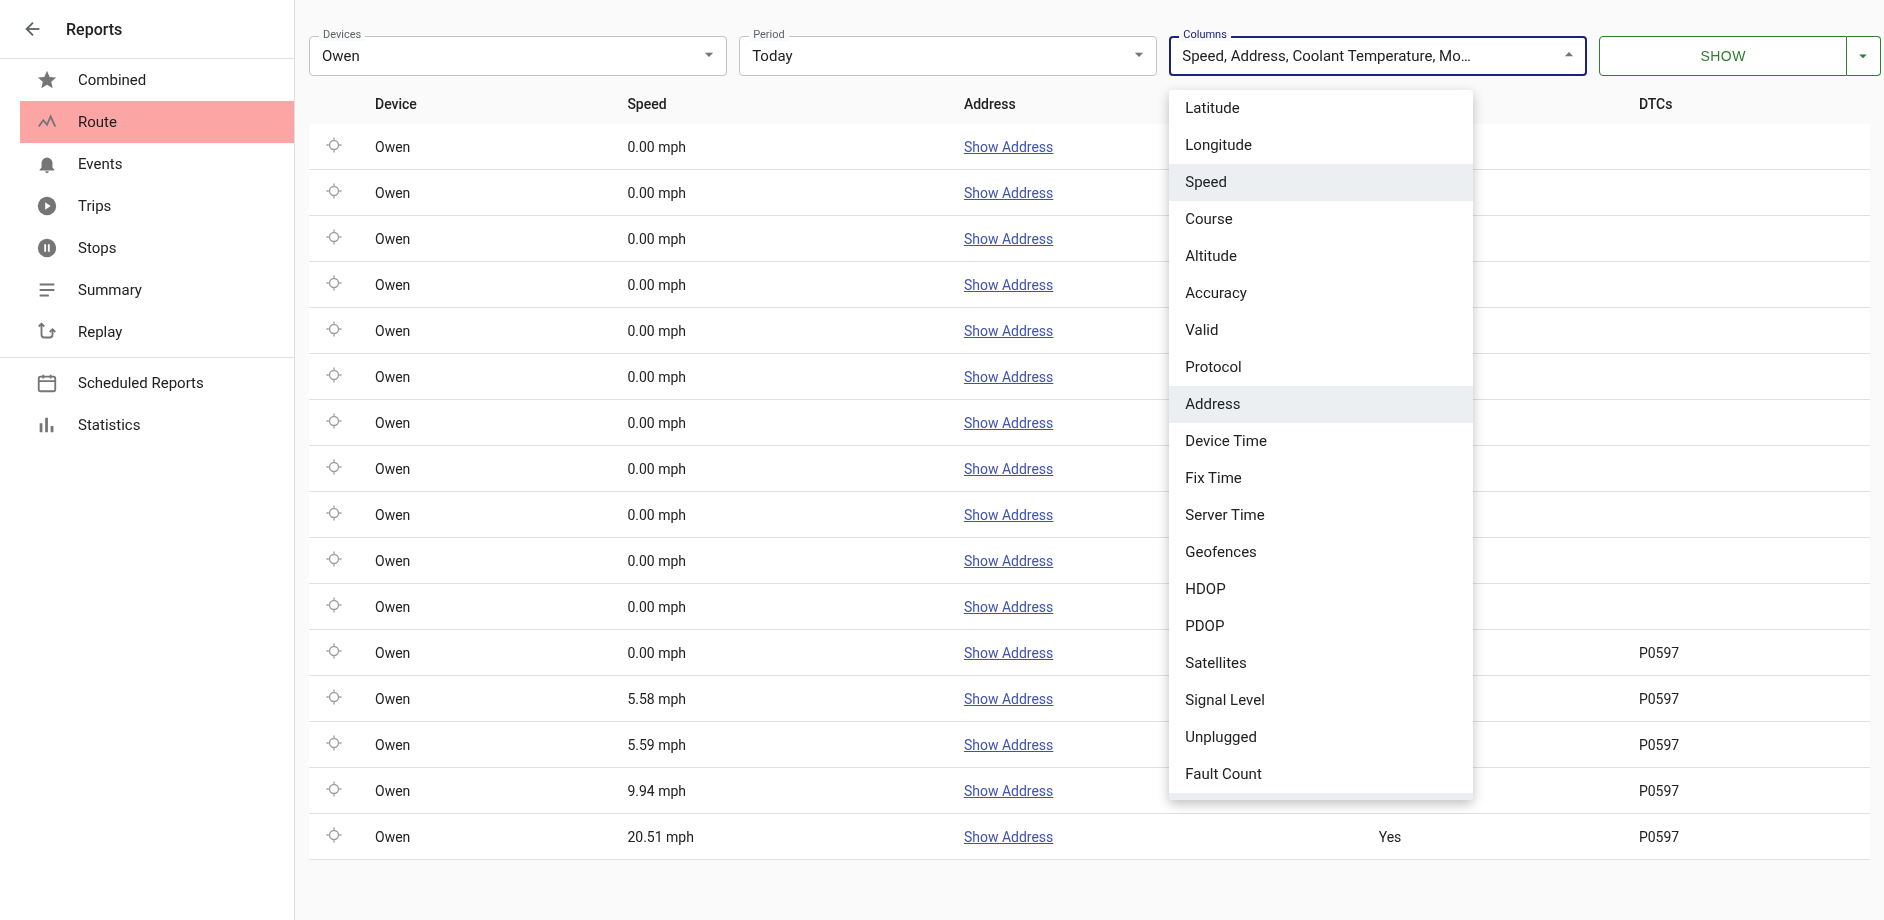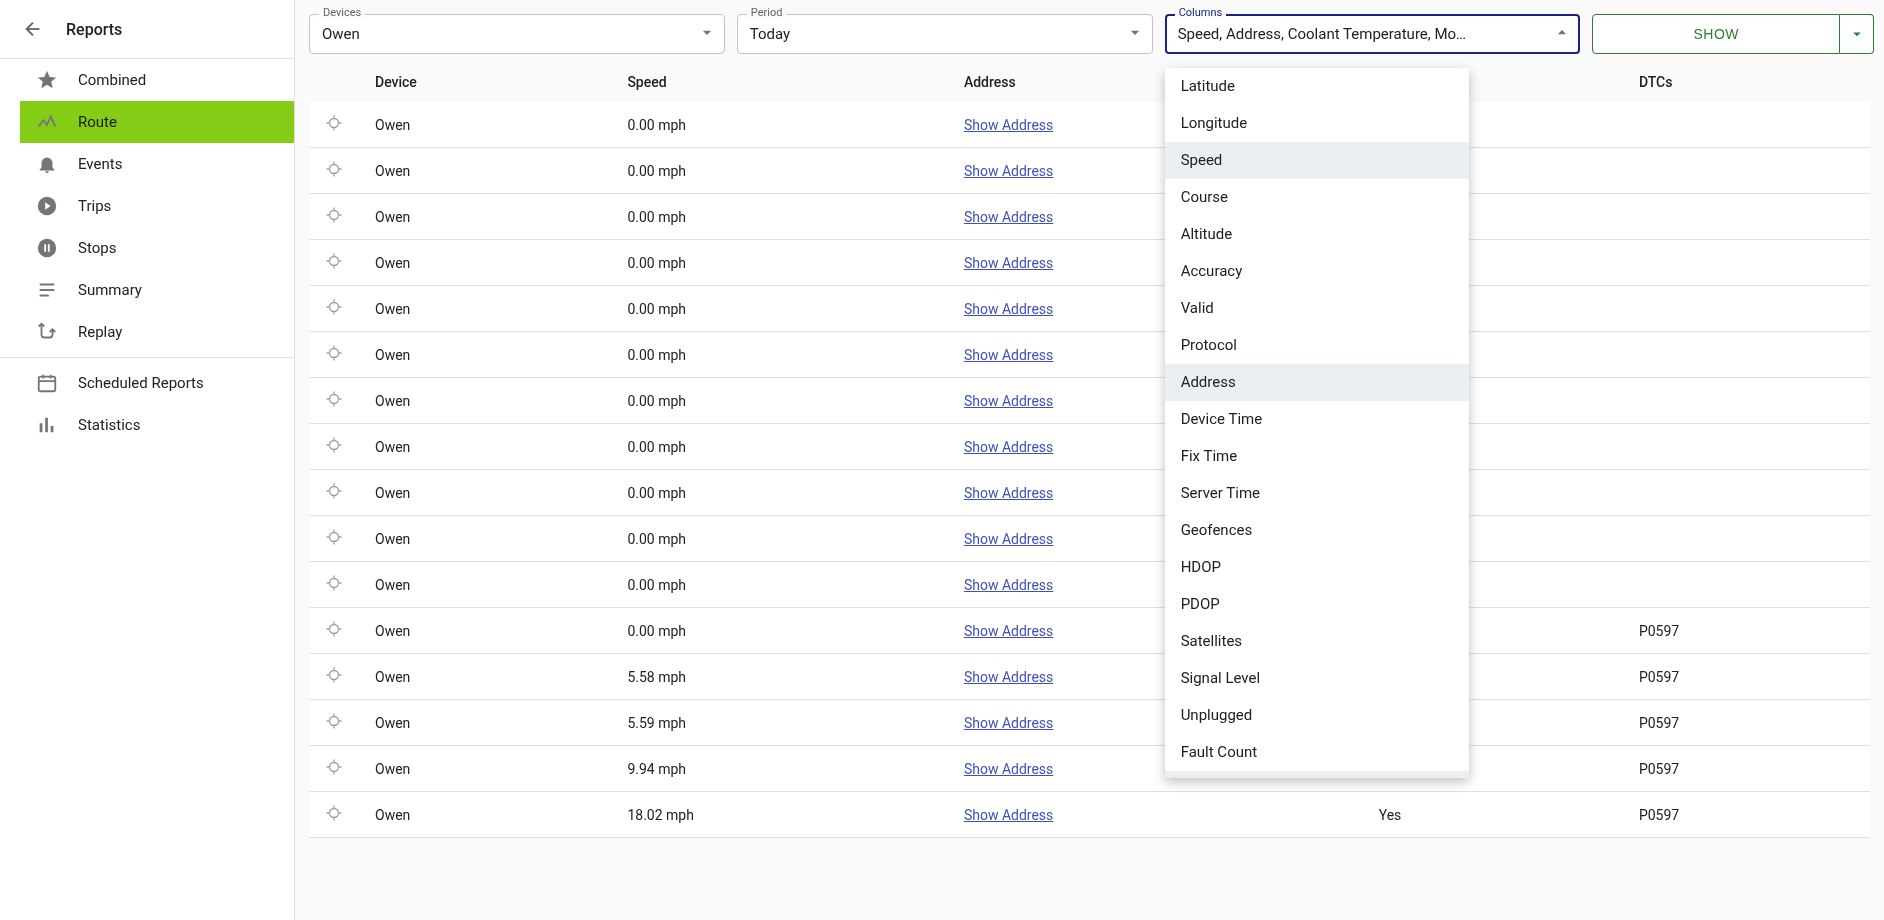--- a/index.html
+++ b/index.html
@@ -18,30 +18,30 @@
   html, body { margin:0; padding:0; height:100%; font-family: Roboto, "Helvetica Neue", Arial, sans-serif; font-size:14px; color:var(--text); background:var(--bg); }
   .app { display:flex; height:100vh; width:100vw; }
 
   
   .sidebar { width:295px; min-width:295px; background:var(--white); border-right:1px solid var(--border); display:flex; flex-direction:column; }
   .sidebar-header { display:flex; align-items:center; gap:16px; padding:12px 16px; border-bottom:1px solid var(--border); }
   .sidebar-header h1 { font-size:16px; font-weight:500; margin:0; }
   .icon-btn { background:none; border:none; padding:6px; cursor:pointer; display:inline-flex; align-items:center; justify-content:center; color:var(--text-sec); }
   .nav-list { list-style:none; margin:0; padding:0; }
   .nav-item { display:flex; align-items:center; gap:20px; padding:10px 16px; cursor:pointer;margin-left:20px; }
-  .nav-item.active { background:#84cc16; }
+  .nav-item.active { background:#fca5a5; }
   .nav-item .label { font-size:15px; color:var(--text); }
   .nav-item svg { width:22px; height:22px; color:#757575; }
   hr.sep { border:none; border-top:1px solid var(--border); margin:4px 0; }
 
   
   .main { flex:1; display:flex; flex-direction:column; overflow:hidden; }
 
   
-  .toolbar { display:flex; gap:12px; padding:14px 10px 8px 14px; background:var(--bg); position:relative; }
+  .toolbar { display:flex; gap:12px; padding:14px 3px 8px 14px; background:var(--bg); position:relative;margin-top:22px; }
   .field { position:relative; flex:1; }
   .field-input { width:100%; height:40px; border:1px solid #c4c4c4; border-radius:4px; background:var(--white); padding:0 36px 0 12px; font-size:15px; color:var(--text); cursor:pointer; display:flex; align-items:center; }
   .field-input.open { border:2px solid #1a237e; padding:0 35px 0 11px; }
   .field-label { position:absolute; top:-8px; left:10px; background:var(--bg); padding:0 4px; font-size:11px; color:var(--text-sec); }
   .field-label.open { color:#1a237e; }
   .field .chev { position:absolute; right:8px; top:50%; transform:translateY(-50%); pointer-events:none; color:#757575; }
   .show-group { display:flex; }
   .show-btn { height:40px; border:1px solid var(--green); border-radius:4px 0 0 4px; background:var(--white); color:var(--green); font-weight:500; letter-spacing:.5px; padding:0 100px; cursor:pointer; font-size:14px; }
   .show-drop { height:40px; width:34px; border:1px solid var(--green); border-left:none; border-radius:0 4px 4px 0; background:var(--white); color:var(--green); cursor:pointer; display:flex; align-items:center; justify-content:center; }
 
@@ -445,21 +445,21 @@
               <td>P0597</td>
             </tr>
             <tr>
               <td class="col-icon"><span class="row-icon" style="display:inline-flex;width:18px;height:18px;">
                   <svg viewBox="0 0 24 24" fill="none" stroke="currentColor" stroke-width="1.8">
                     <circle cx="12" cy="12" r="6"></circle>
                     <path d="M12 2v3M12 19v3M2 12h3M19 12h3"></path>
                   </svg>
                 </span></td>
               <td>Owen</td>
-              <td>18.02 mph</td>
+              <td>20.51 mph</td>
               <td><a class="addr-link">Show Address</a></td>
               <td>Yes</td>
               <td>P0597</td>
             </tr>
           </tbody>
       </table>
     </div>
   </div>
 </div>
 

